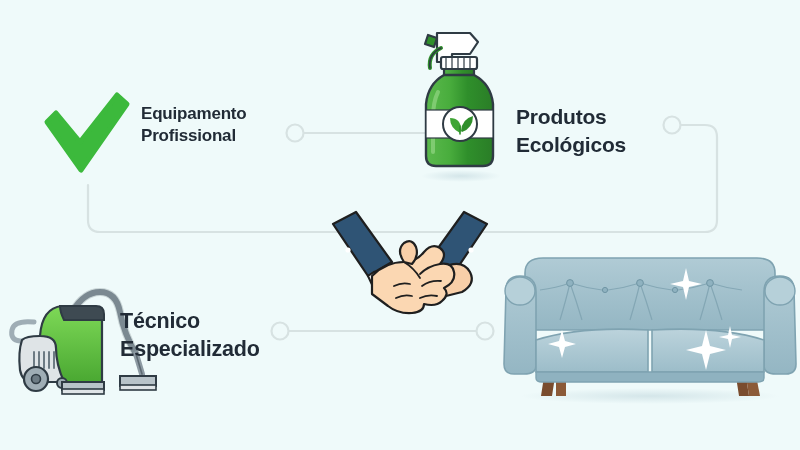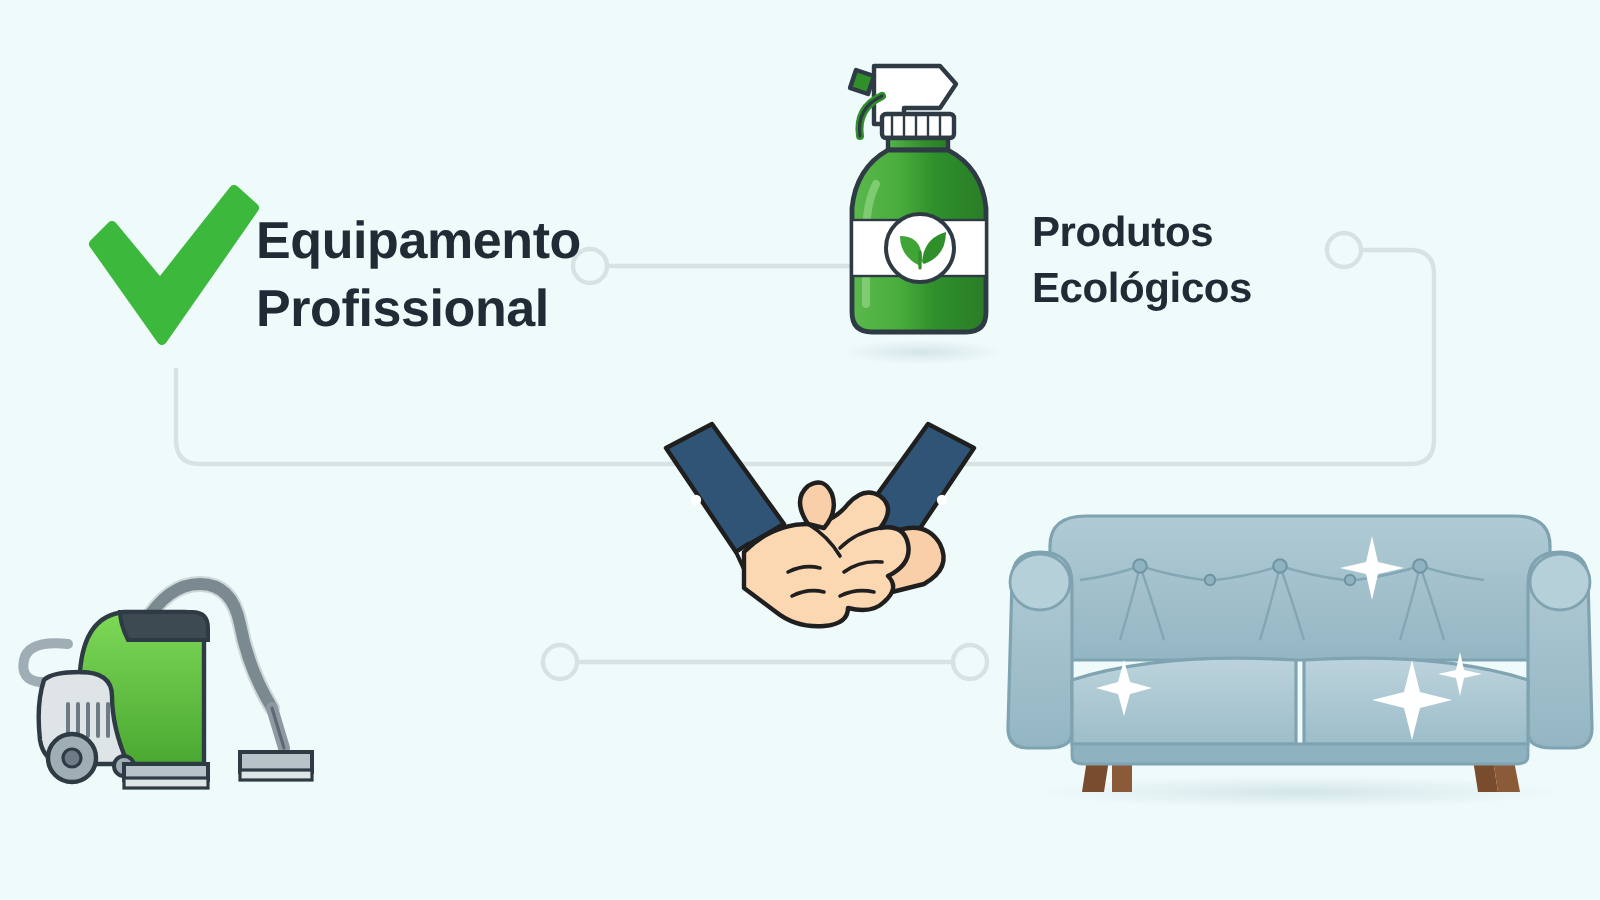--- a/index.html
+++ b/index.html
@@ -31,23 +31,23 @@
 
   .label-block {
     position: absolute;
     color: #212b36;
     font-weight: 700;
     letter-spacing: -0.2px;
     line-height: 1.32;
     white-space: pre-line;
   }
   .label-equip {
-    left: 128px;
+    left: 141px;
     top: 103px;
-    font-size: 26px;
+    font-size: 17px;
   }
   .label-prod {
     left: 516px;
     top: 103px;
     font-size: 21px;
   }
   .label-tec {
     left: 120px;
     top: 307px;
     font-size: 21.5px;
@@ -257,15 +257,17 @@
         <path d="M562 330 L565 341 L576 344 L565 347 L562 358 L559 347 L548 344 L559 341 Z"></path>
       </g>
     </g>
   </svg>
 
   <div class="layer" id="labels">
     <div class="label-block label-equip">Equipamento
 Profissional</div>
     <div class="label-block label-prod">Produtos
 Ecológicos</div>
+    <div class="label-block label-tec">Técnico
+Especializado</div>
   </div>
 
 </div>
 
 </body></html>

